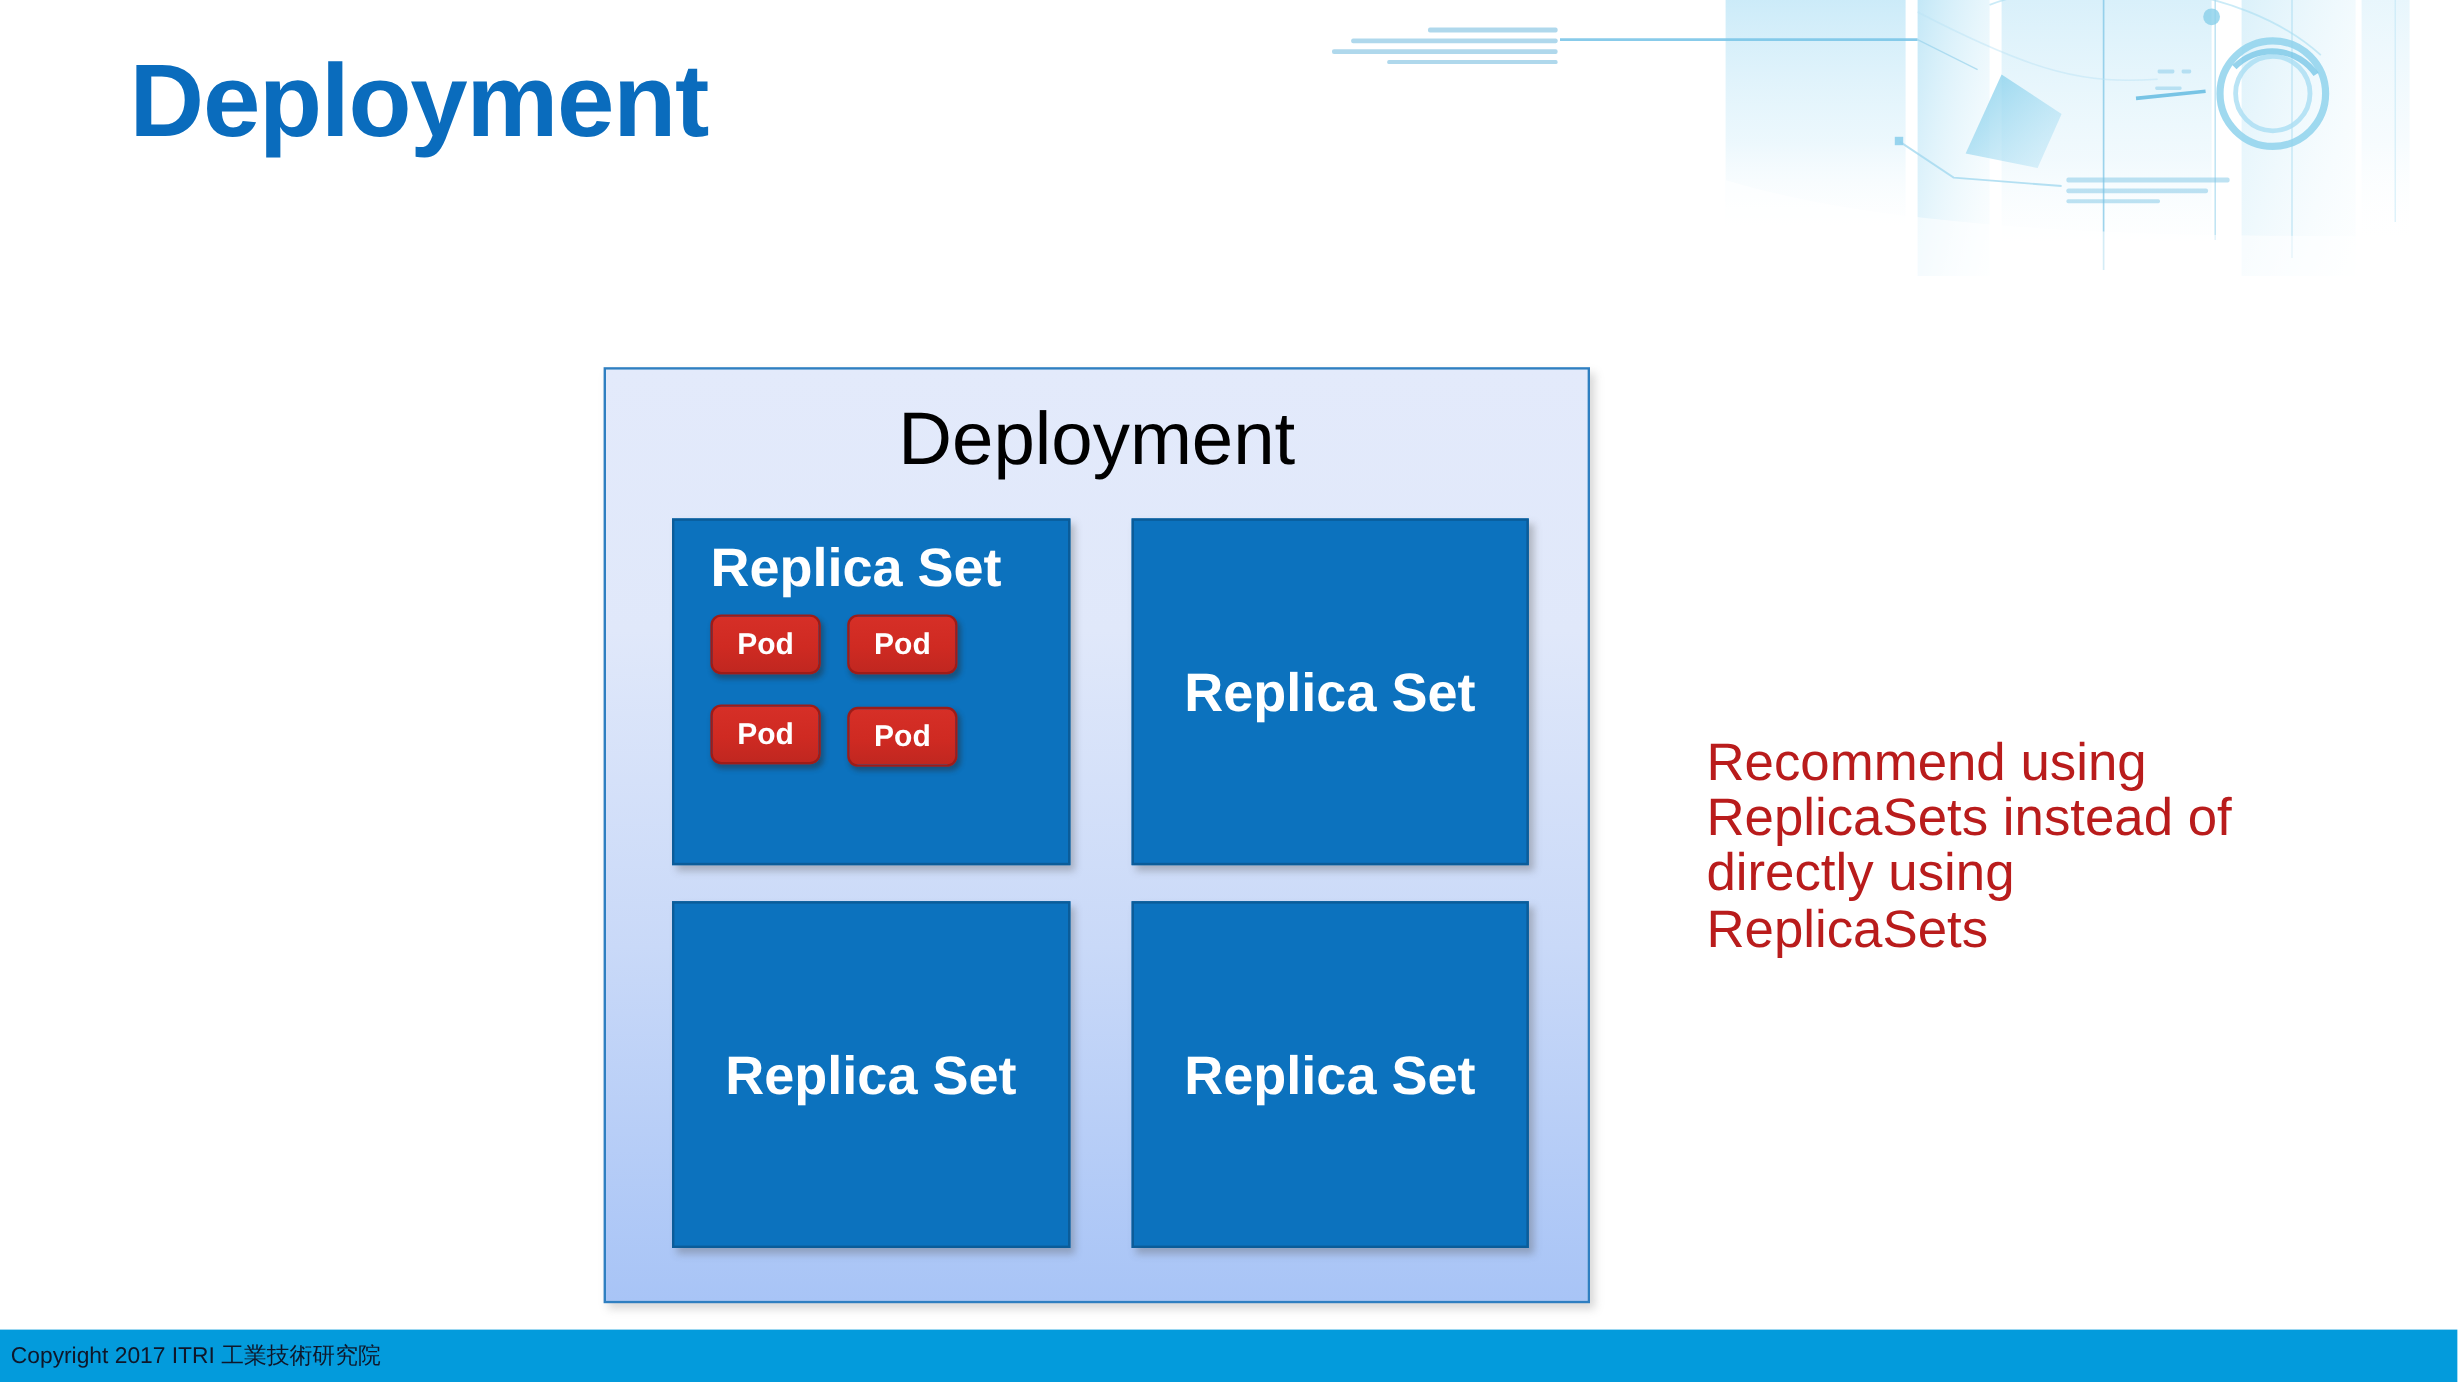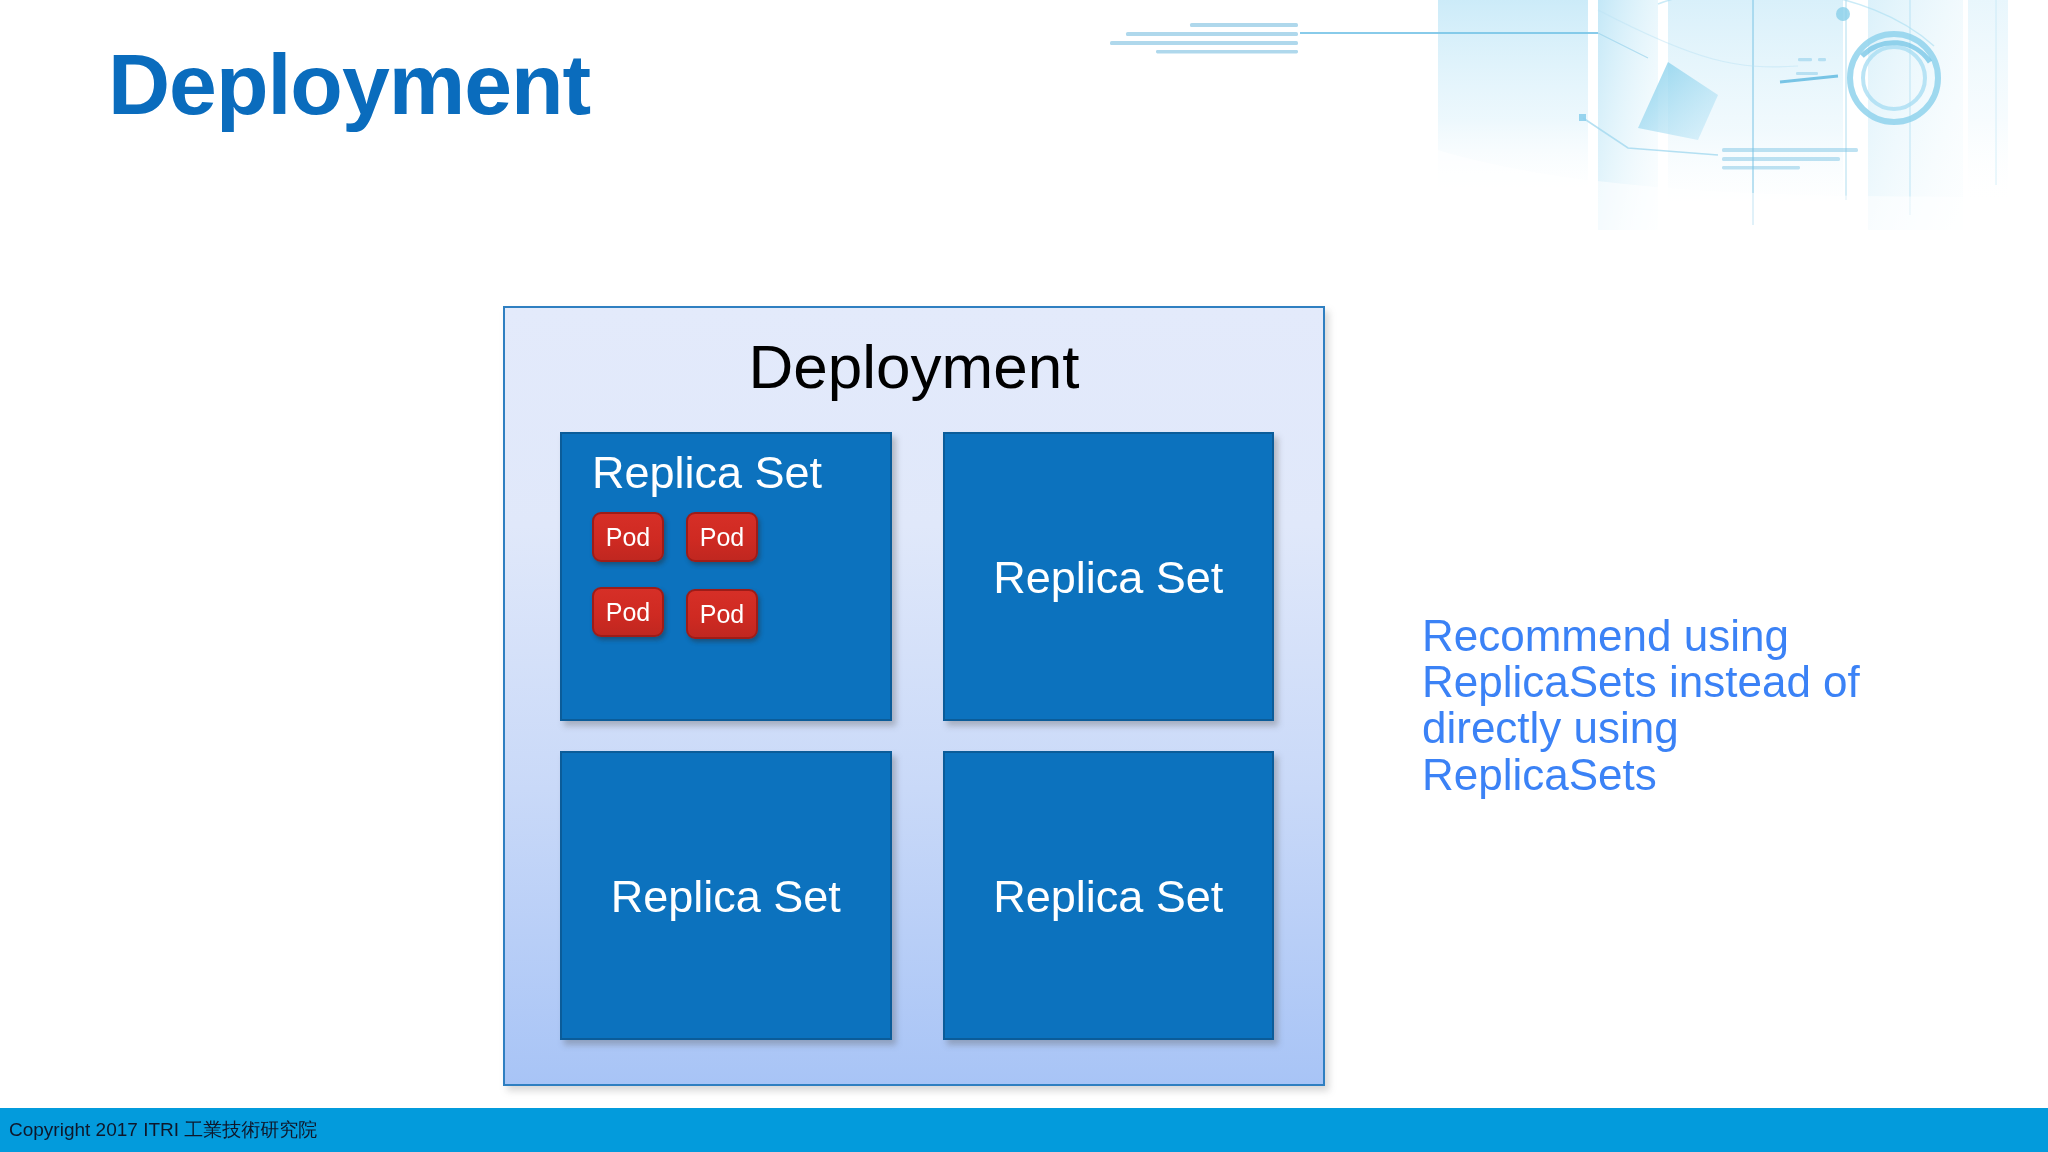--- a/index.html
+++ b/index.html
@@ -76,20 +76,21 @@
     column-gap: 51px;
     row-gap: 30px;
   }
 
   .replica-set {
     position: relative;
     box-sizing: border-box;
     background: #0c72be;
     border: 2px solid #0b5c99;
     box-shadow: 4px 5px 6px rgba(90,90,90,0.35);
+    font-weight: bold;
   }
 
   .rs-label-center {
     position: absolute;
     left: 0;
     right: 0;
     top: 50%;
     transform: translateY(-50%);
     text-align: center;
     color: #ffffff;
@@ -113,21 +114,21 @@
     top: 78px;
     width: 230px;
     display: grid;
     grid-template-columns: auto auto;
     column-gap: 16px;
     row-gap: 22px;
     justify-content: start;
   }
 
   .pod {
-    width: 72px;
+    width: 92px;
     height: 50px;
     box-sizing: border-box;
     border-radius: 9px;
     border: 2px solid #9e1c18;
     background: linear-gradient(to bottom, #d62f27 0%, #cf2a22 55%, #c02720 100%);
     box-shadow: 2px 3px 4px rgba(40,40,40,0.42);
     color: #ffffff;
     font-size: 25px;
     display: flex;
     align-items: center;
@@ -139,21 +140,21 @@
   .pod.offset-both  { transform: translate(6px, 5px); }
 
   
   #side-note {
     position: absolute;
     left: 1422px;
     top: 613px;
     width: 560px;
     font-size: 44px;
     line-height: 1.05;
-    color: #3b82f6;
+    color: #b91c1c;
   }
   #side-note p { margin: 0; }
 
   
   #footer-bar {
     position: absolute;
     left: 0;
     bottom: 0;
     width: 2048px;
     height: 44px;

